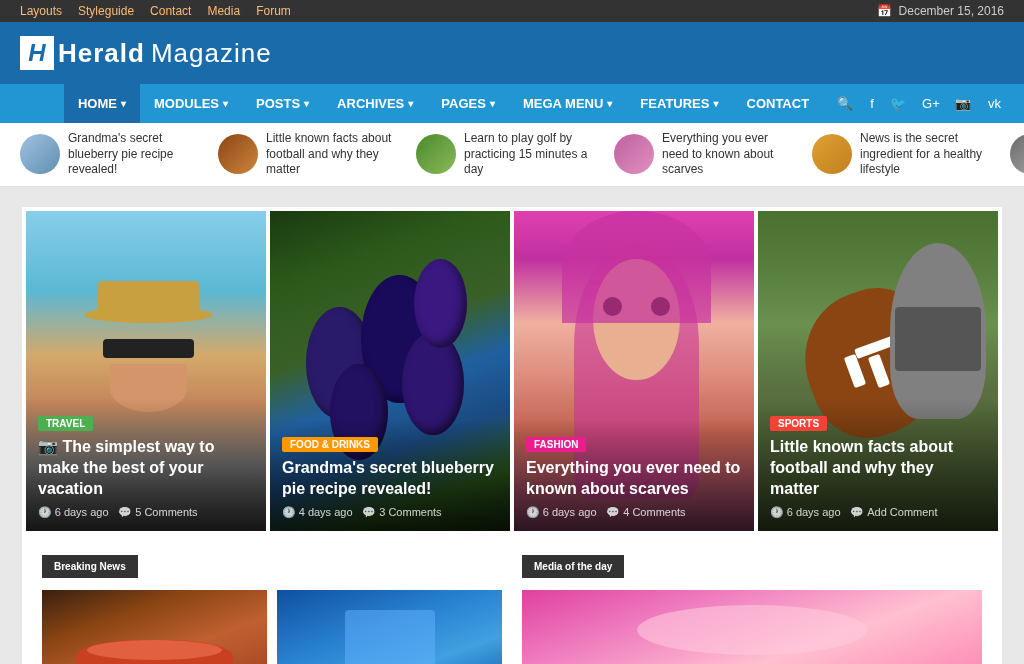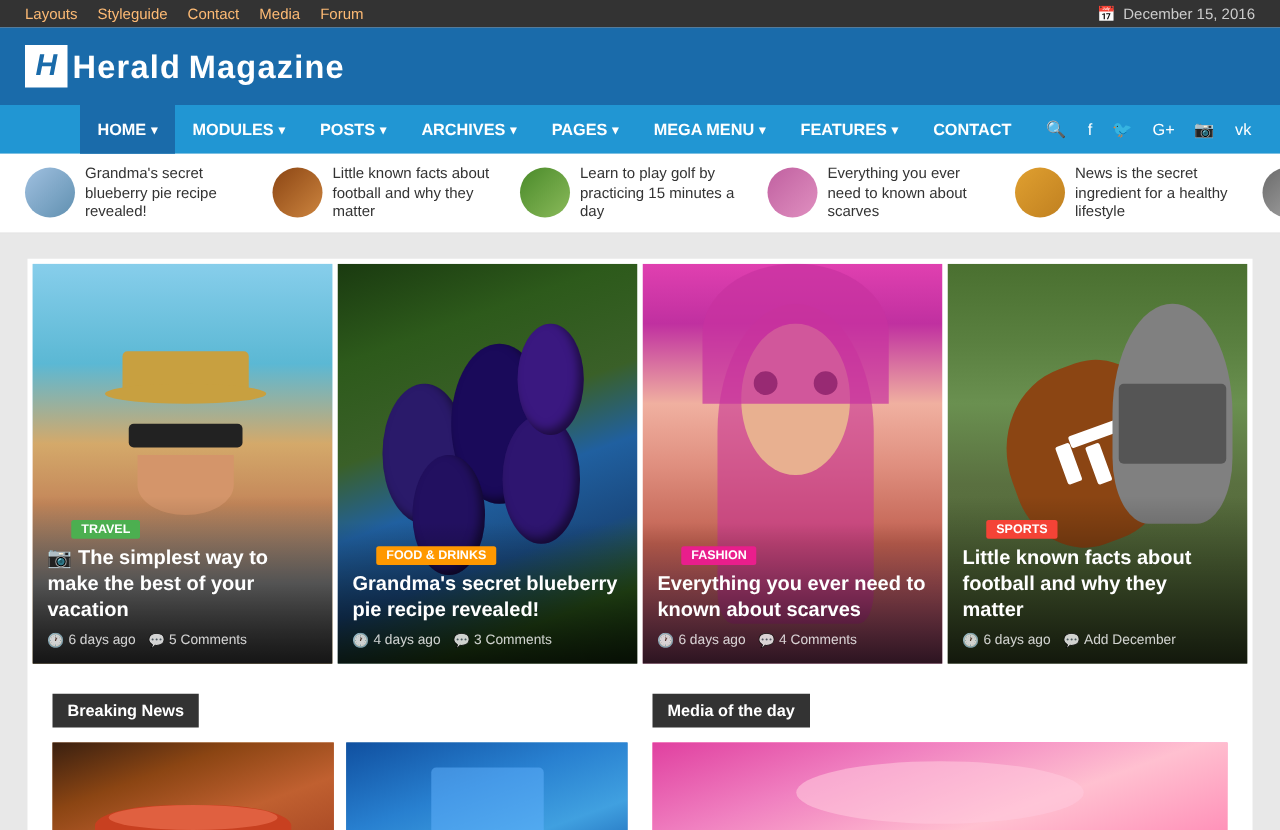--- a/index.html
+++ b/index.html
@@ -150,21 +150,20 @@
       color: white;
     }
     .category-badge {
       display: inline-block;
       padding: 2px 8px;
       font-size: 10px;
       font-weight: 700;
       text-transform: uppercase;
       border-radius: 2px;
       margin-bottom: 6px;
-      margin-left: 19px;
     }
     .badge-travel { background: #4CAF50; }
     .badge-food { background: #FF9800; }
     .badge-fashion { background: #e91e8c; }
     .badge-sports { background: #f44336; }
 
     .hero-title {
       font-size: 16px;
       font-weight: 700;
       line-height: 1.3;
@@ -184,21 +183,21 @@
       display: grid;
       grid-template-columns: 1fr 1fr;
       gap: 20px;
       padding: 20px;
     }
 
     .section-title {
       background: #333;
       color: white;
       padding: 6px 12px;
-      font-size: 13px;
+      font-size: 10px;
       font-weight: 700;
       display: inline-block;
       margin-bottom: 12px;
     }
 
     
     .img-person-hat {
       width: 100%;
       height: 100%;
       background: linear-gradient(180deg, #87CEEB 0%, #5BB8D4 30%, #E8B89A 50%, #C4875A 70%, #8B6914 100%);
@@ -226,21 +225,21 @@
   <div class="top-bar-right">
     <span>📅</span>
     <span>December 15, 2016</span>
   </div>
 </div>
 
 <div class="site-header">
   <div class="site-logo">
     <div class="logo-h">H</div>
     <div class="logo-text">
-      <strong>Herald</strong><span style="margin-left:6px; font-weight:700;text-align:center;">Magazine</span>
+      <strong>Herald</strong><span style="margin-left:6px; font-weight:400;text-align:center;">Magazine</span>
     </div>
   </div>
 </div>
 
 <nav class="main-nav">
   <div class="nav-left">
     <div class="nav-item active">
       <span>HOME</span>
       <span class="arrow">▾</span>
     </div>
@@ -394,21 +393,21 @@
         <div style="position:absolute;top:45%;left:58%;width:5%;height:10%;background:white;border-radius:2px;transform:rotate(-20deg);"></div>
 
         <div style="position:absolute;top:10%;left:55%;width:40%;height:55%;background:#808080;border-radius:50% 50% 30% 30%;"></div>
         <div style="position:absolute;top:30%;left:57%;width:36%;height:20%;background:#555;border-radius:4px;"></div>
       </div>
       <div class="hero-item-overlay">
         <div class="category-badge badge-sports">SPORTS</div>
         <div class="hero-title">Little known facts about football and why they matter</div>
         <div class="hero-meta">
           <span>🕐 <span>6 days ago</span></span>
-          <span>💬 <span>Add December</span></span>
+          <span>💬 <span>Add Comment</span></span>
         </div>
       </div>
     </div>
 
   </div>
 
   <div class="sections-row">
 
     <div>
       <div class="section-title">Breaking News</div>

